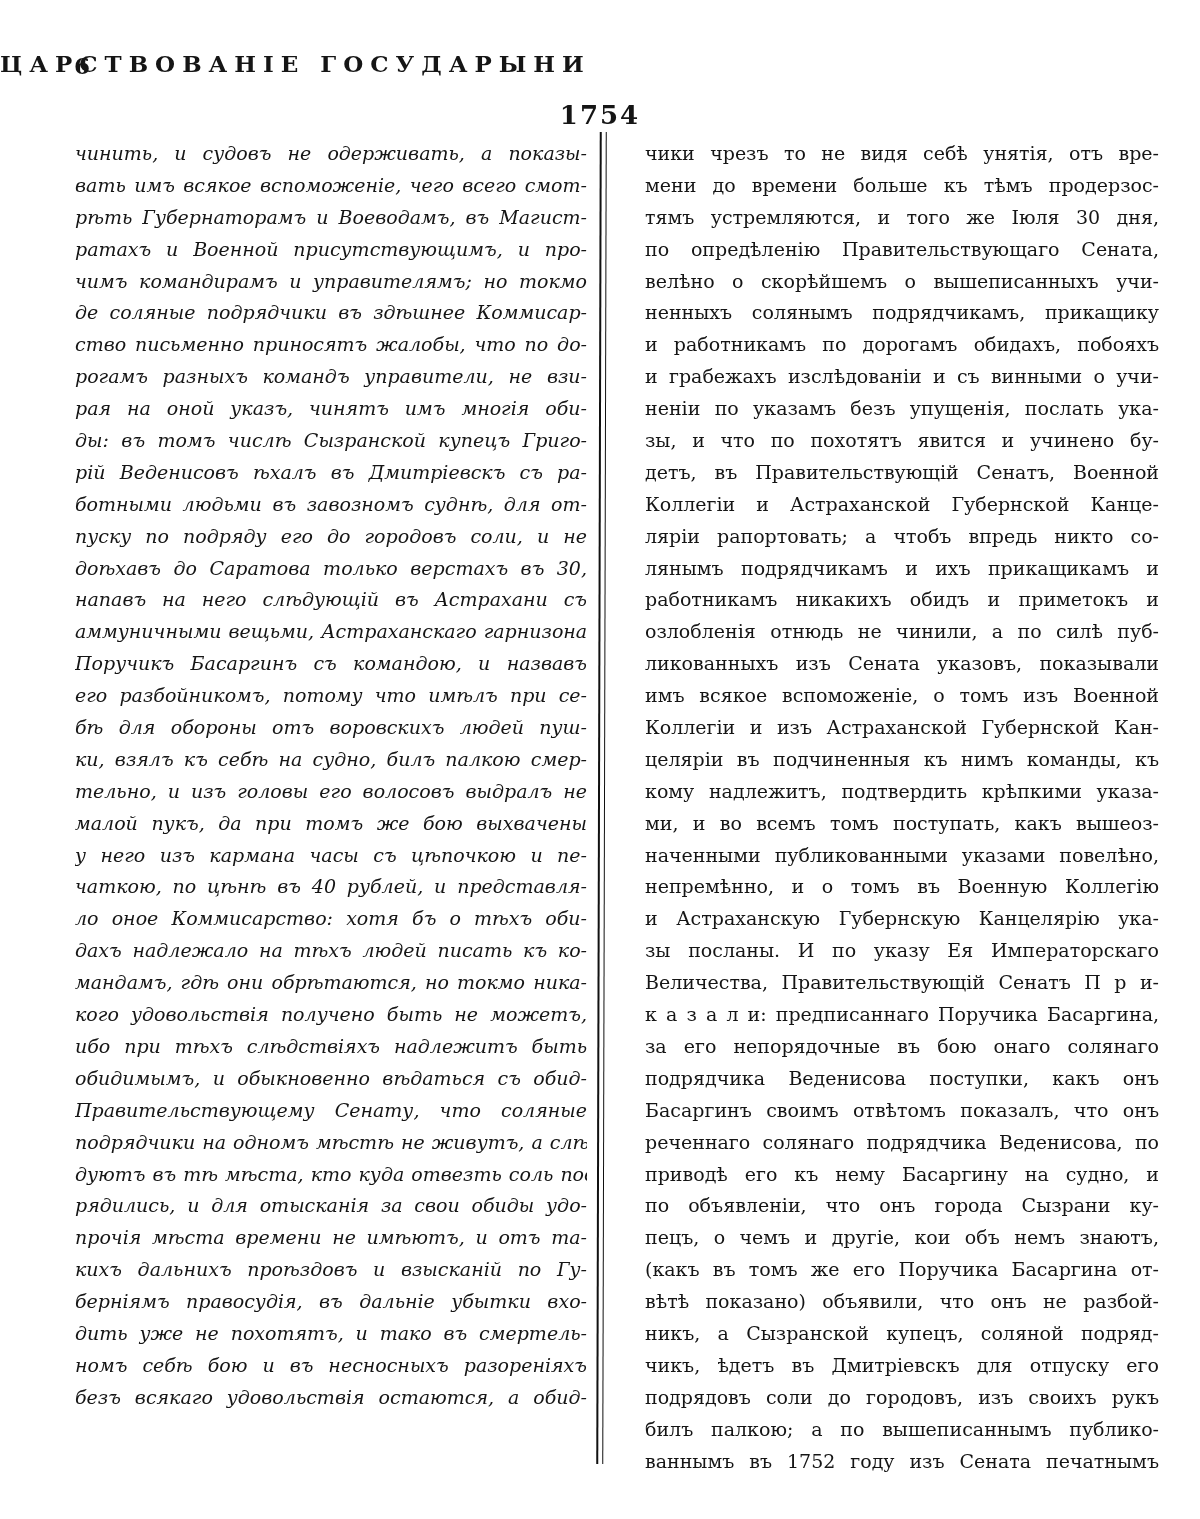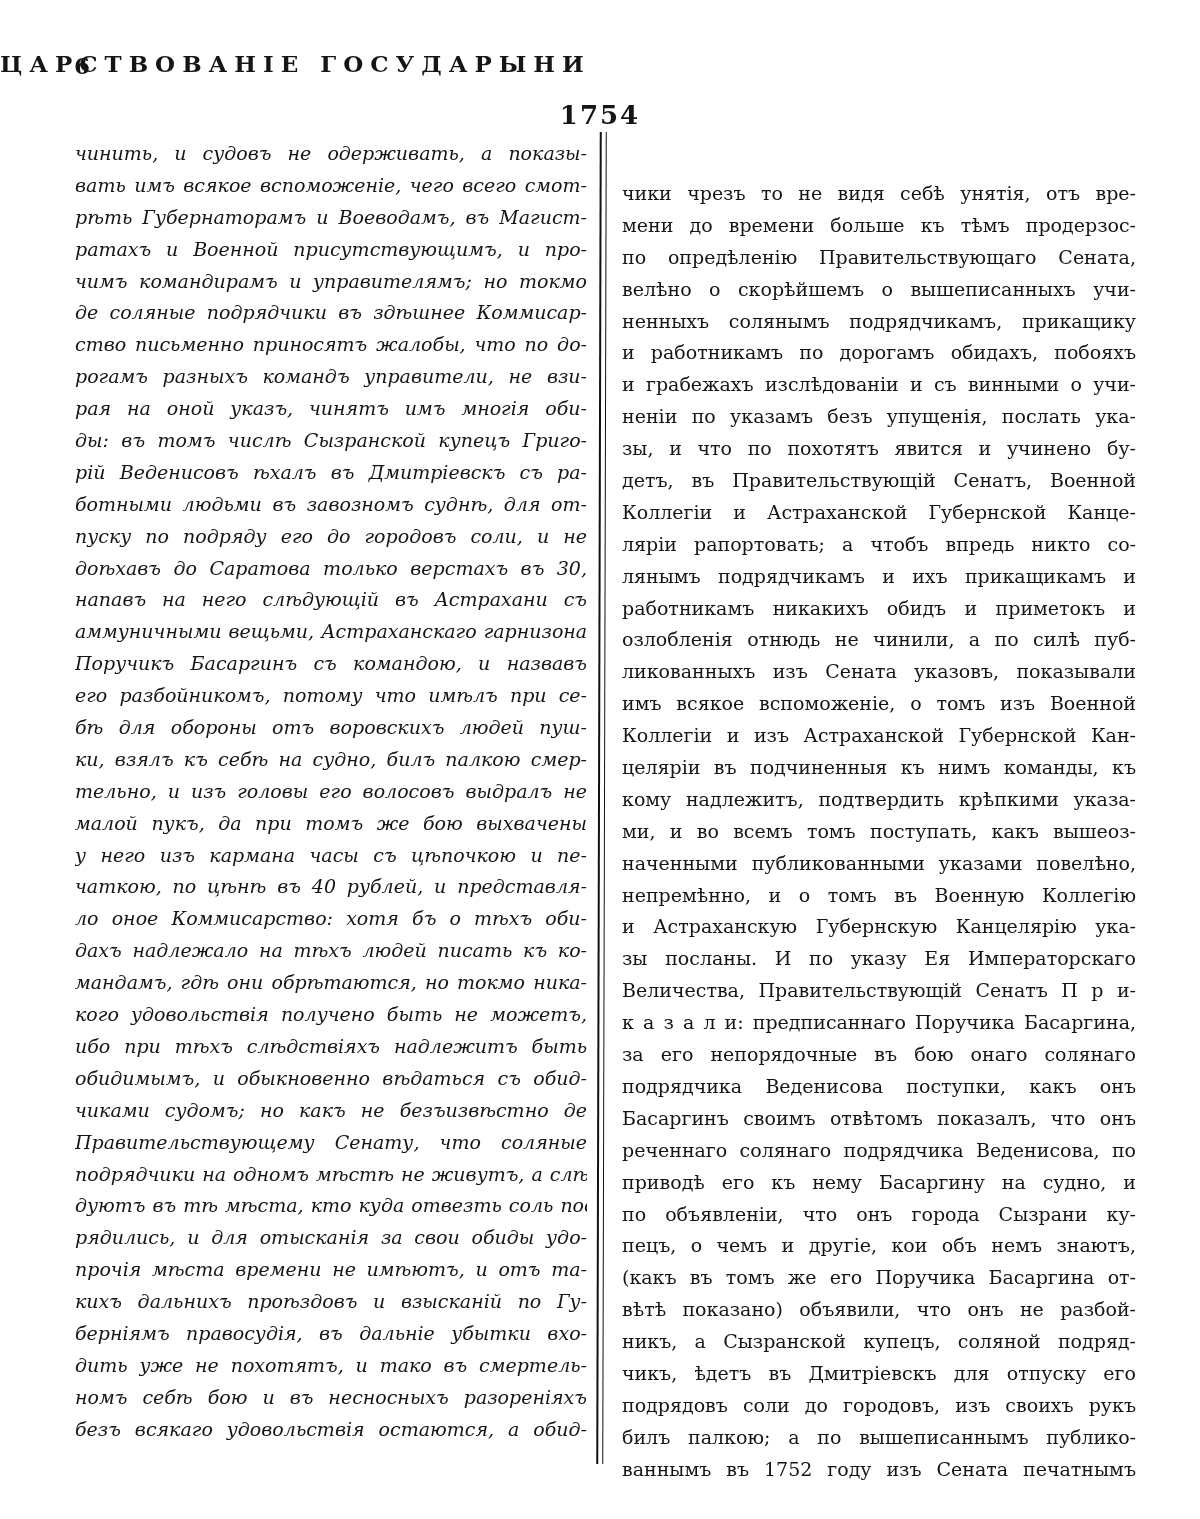--- a/index.html
+++ b/index.html
@@ -42,21 +42,21 @@
     text-align: center;
     font-size: 26px;
     font-weight: bold;
     letter-spacing: 2px;
   }
   .column {
     position: absolute;
     top: 138px;
   }
   .column-left  { left: 75px;  width: 512px; font-style: italic; }
-  .column-right { left: 622px; width: 514px; margin-top: 40px; }
+  .column-right { left: 645px; width: 514px; }
   .line {
     line-height: 31.9px;
     height: 31.9px;
     font-size: 19px;
     text-align: justify;
     text-align-last: justify;
     text-justify: inter-word;
     overflow: hidden;
     white-space: nowrap;
   }
@@ -108,38 +108,38 @@
       <div class="line">тельно, и изъ головы его волосовъ выдралъ не</div>
       <div class="line">малой пукъ, да при томъ же бою выхвачены</div>
       <div class="line">у него изъ кармана часы съ цѣпочкою и пе-</div>
       <div class="line">чаткою, по цѣнѣ въ 40 рублей, и представля-</div>
       <div class="line">ло оное Коммисарство: хотя бъ о тѣхъ оби-</div>
       <div class="line">дахъ надлежало на тѣхъ людей писать къ ко-</div>
       <div class="line">мандамъ, гдѣ они обрѣтаются, но токмо ника-</div>
       <div class="line">кого удовольствія получено быть не можетъ,</div>
       <div class="line">ибо при тѣхъ слѣдствіяхъ надлежитъ быть</div>
       <div class="line">обидимымъ, и обыкновенно вѣдаться съ обид-</div>
-      <div class="line">чиками судомъ; но какъ не безъизвѣстно де</div>
       <div class="line">Правительствующему Сенату, что соляные</div>
       <div class="line">подрядчики на одномъ мѣстѣ не живутъ, а слѣ-</div>
       <div class="line">дуютъ въ тѣ мѣста, кто куда отвезть соль под-</div>
       <div class="line">рядились, и для отысканія за свои обиды удо-</div>
       <div class="line">прочія мѣста времени не имѣютъ, и отъ та-</div>
       <div class="line">кихъ дальнихъ проѣздовъ и взысканій по Гу-</div>
       <div class="line">берніямъ правосудія, въ дальніе убытки вхо-</div>
       <div class="line">дить уже не похотятъ, и тако въ смертель-</div>
       <div class="line">номъ себѣ бою и въ несносныхъ разореніяхъ</div>
       <div class="line">безъ всякаго удовольствія остаются, а обид-</div>
     </div>
 
   <div class="column-divider"></div>
 
   <div class="column column-right">
       <div class="line">чики чрезъ то не видя себѣ унятія, отъ вре-</div>
       <div class="line">мени до времени больше къ тѣмъ продерзос-</div>
+      <div class="line">тямъ устремляются, и того же Іюля 30 дня,</div>
       <div class="line">по опредѣленію Правительствующаго Сената,</div>
       <div class="line">велѣно о скорѣйшемъ о вышеписанныхъ учи-</div>
       <div class="line">ненныхъ солянымъ подрядчикамъ, прикащику</div>
       <div class="line">и работникамъ по дорогамъ обидахъ, побояхъ</div>
       <div class="line">и грабежахъ изслѣдованіи и съ винными о учи-</div>
       <div class="line">неніи по указамъ безъ упущенія, послать ука-</div>
       <div class="line">зы, и что по похотятъ явится и учинено бу-</div>
       <div class="line">детъ, въ Правительствующій Сенатъ, Военной</div>
       <div class="line">Коллегіи и Астраханской Губернской Канце-</div>
       <div class="line">ляріи рапортовать; а чтобъ впредь никто со-</div>

